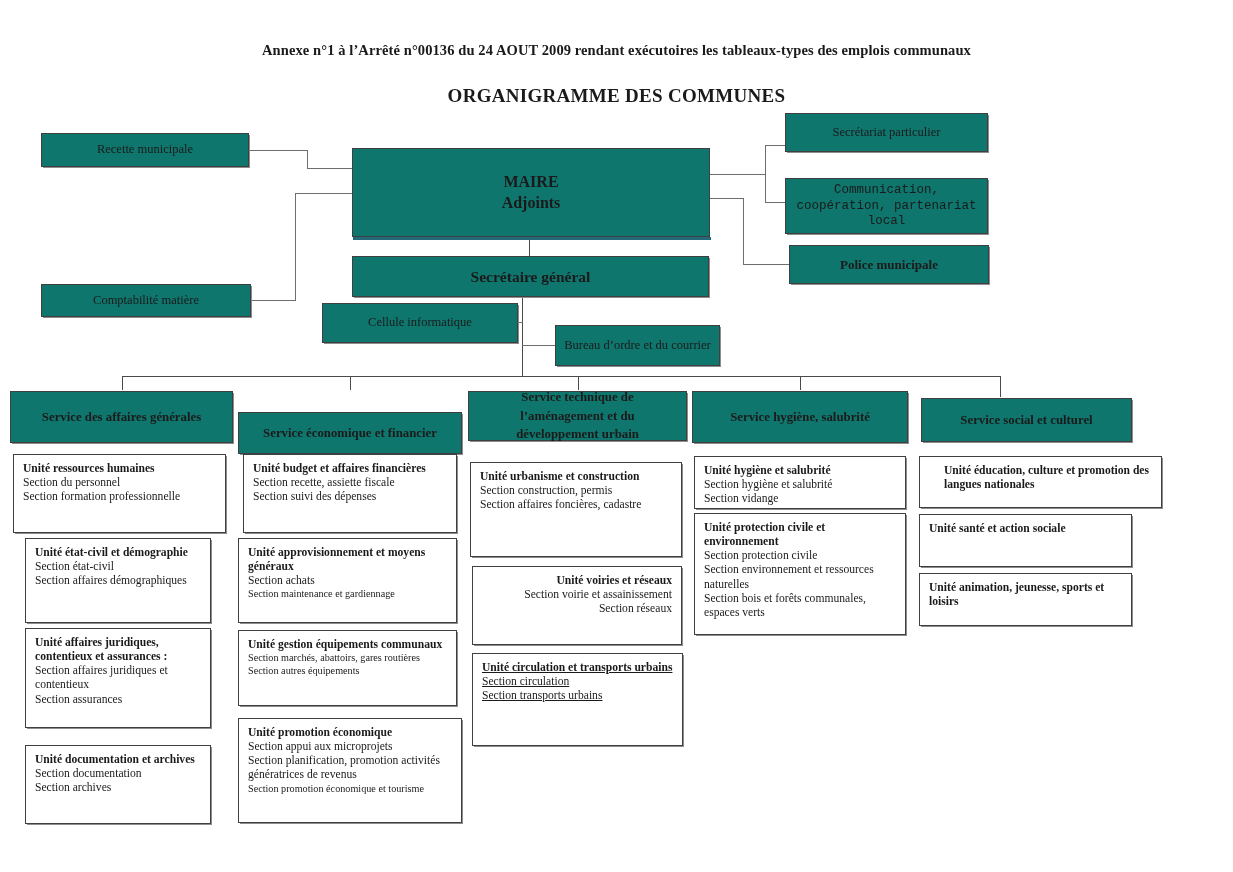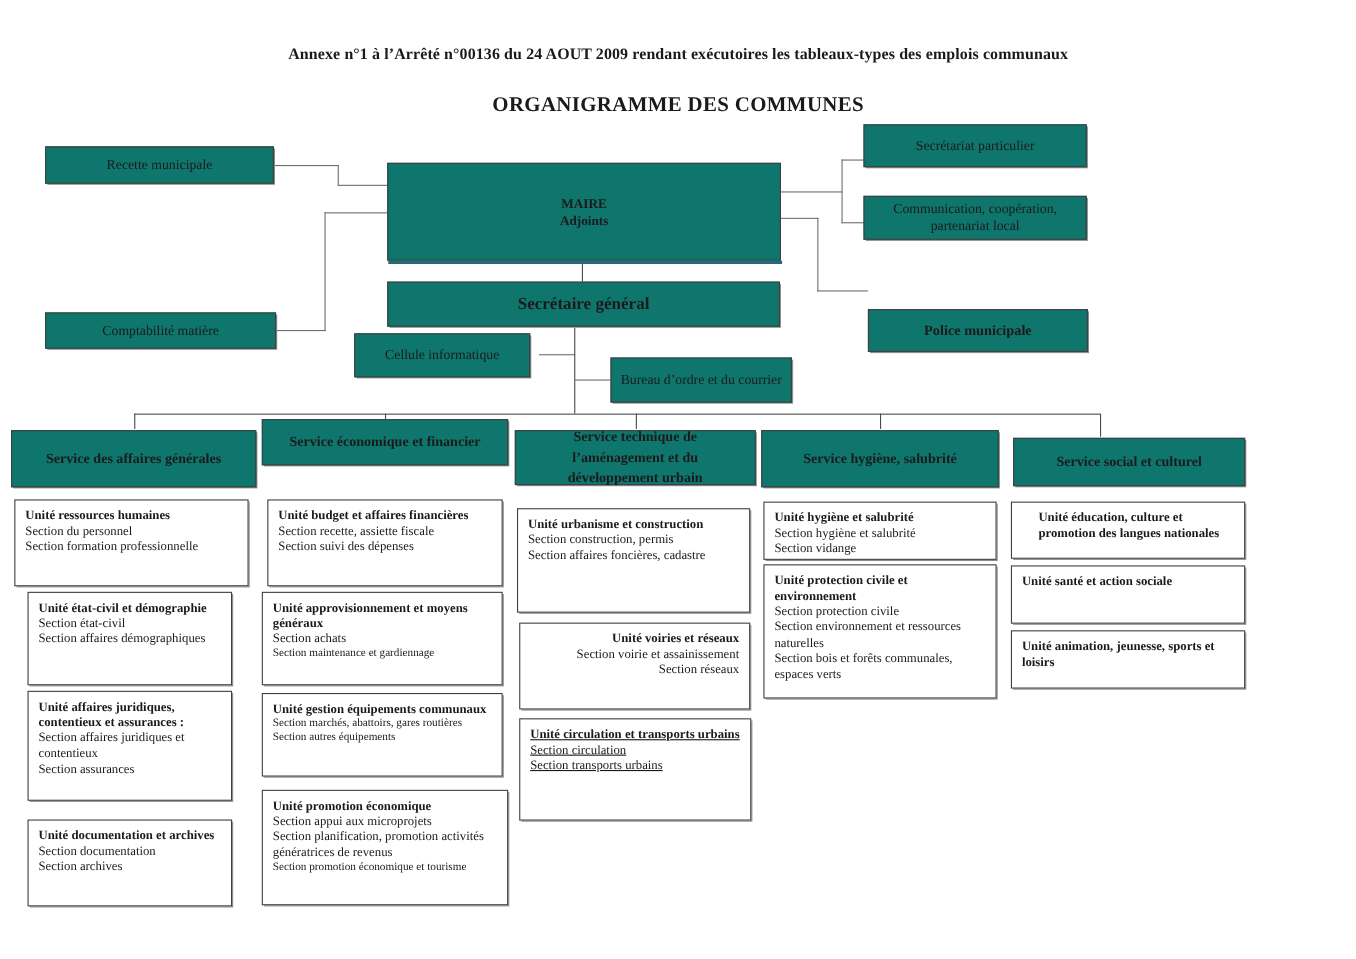--- a/index.html
+++ b/index.html
@@ -34,21 +34,21 @@
   }
   .plain{font-size:12.5px;font-weight:normal;}
   .bold{font-size:13px;font-weight:bold;}
 
   
   #maire{border:1px solid #3f3f3f;box-shadow:none;}
   #maire::after{
     content:"";position:absolute;left:0;right:-2px;bottom:-4px;height:3px;
     background:#246a7a;
   }
-  #maire .ctr{font-size:12px;font-weight:bold;line-height:1.35;}
+  #maire .ctr{font-size:16px;font-weight:bold;line-height:1.35;}
 
   #secgen .ctr{font-size:15.5px;font-weight:bold;}
 
   
   .svc .ctr{font-size:12.8px;font-weight:bold;line-height:1.45;}
 
   
   .unit{
     position:absolute;box-sizing:border-box;background:#fff;
     border:1px solid #3f3f3f;
@@ -117,33 +117,33 @@
     <div class="ctr">
       <div>MAIRE</div>
       <div>Adjoints</div>
     </div>
   </div>
 
   <div class="box" id="secretariat" style="left:785px;top:113px;width:203px;height:39px;">
     <div class="ctr plain">Secrétariat particulier</div>
   </div>
 
-  <div class="box" id="communication" style="left:785px;top:178px;width:203px;height:40px;">
+  <div class="box" id="communication" style="left:785px;top:178px;width:203px;height:56px;font-family:Liberation Mono, monospace;">
     <div class="ctr plain" style="padding:0 8px;">Communication, coopération, partenariat local</div>
   </div>
 
-  <div class="box" id="police" style="left:789px;top:245px;width:200px;height:39px;margin-top:36px;">
+  <div class="box" id="police" style="left:789px;top:245px;width:200px;height:39px;">
     <div class="ctr bold">Police municipale</div>
   </div>
 
   <div class="box" id="secgen" style="left:352px;top:256px;width:357px;height:41px;">
     <div class="ctr">Secrétaire général</div>
   </div>
 
-  <div class="box" id="cellule" style="left:322px;top:303px;width:160px;height:40px;">
+  <div class="box" id="cellule" style="left:322px;top:303px;width:196px;height:40px;">
     <div class="ctr plain">Cellule informatique</div>
   </div>
 
   <div class="box" id="bureau" style="left:555px;top:325px;width:165px;height:41px;padding-left:46px;">
     <div class="ctr plain">Bureau d’ordre et du courrier</div>
   </div>
 
   <div class="box svc" style="left:10px;top:391px;width:223px;height:52px;">
     <div class="ctr">Service des affaires générales</div>
   </div>
@@ -165,21 +165,21 @@
     <div class="uline">Section affaires juridiques et contentieux</div>
     <div class="uline">Section assurances</div>
   </div>
 
   <div class="unit" style="left:25px;top:745px;width:186px;height:79px;">
     <div class="utitle">Unité documentation et archives</div>
     <div class="uline">Section documentation</div>
     <div class="uline">Section archives</div>
   </div>
 
-  <div class="box svc" style="left:238px;top:381px;width:224px;height:42px;">
+  <div class="box svc" style="left:238px;top:412px;width:224px;height:42px;">
     <div class="ctr">Service économique et financier</div>
   </div>
 
   <div class="unit" style="left:243px;top:454px;width:214px;height:79px;">
     <div class="utitle">Unité budget et affaires financières</div>
     <div class="uline">Section recette, assiette fiscale</div>
     <div class="uline">Section suivi des dépenses</div>
   </div>
 
   <div class="unit" style="left:238px;top:538px;width:219px;height:85px;">
@@ -237,21 +237,21 @@
     <div class="utitle">Unité protection civile et environnement</div>
     <div class="uline">Section protection civile</div>
     <div class="uline">Section environnement et ressources naturelles</div>
     <div class="uline">Section bois et forêts communales, espaces verts</div>
   </div>
 
   <div class="box svc" style="left:921px;top:398px;width:211px;height:44px;">
     <div class="ctr">Service social et culturel</div>
   </div>
 
-  <div class="unit" style="left:919px;top:456px;width:213px;height:52px;padding-left:24px;">
+  <div class="unit" style="left:919px;top:456px;width:243px;height:52px;padding-left:24px;">
     <div class="utitle">Unité éducation, culture et promotion des langues nationales</div>
   </div>
 
   <div class="unit" style="left:919px;top:514px;width:213px;height:53px;">
     <div class="utitle">Unité santé et action sociale</div>
   </div>
 
   <div class="unit" style="left:919px;top:573px;width:213px;height:53px;">
     <div class="utitle">Unité animation, jeunesse, sports et loisirs</div>
   </div>

